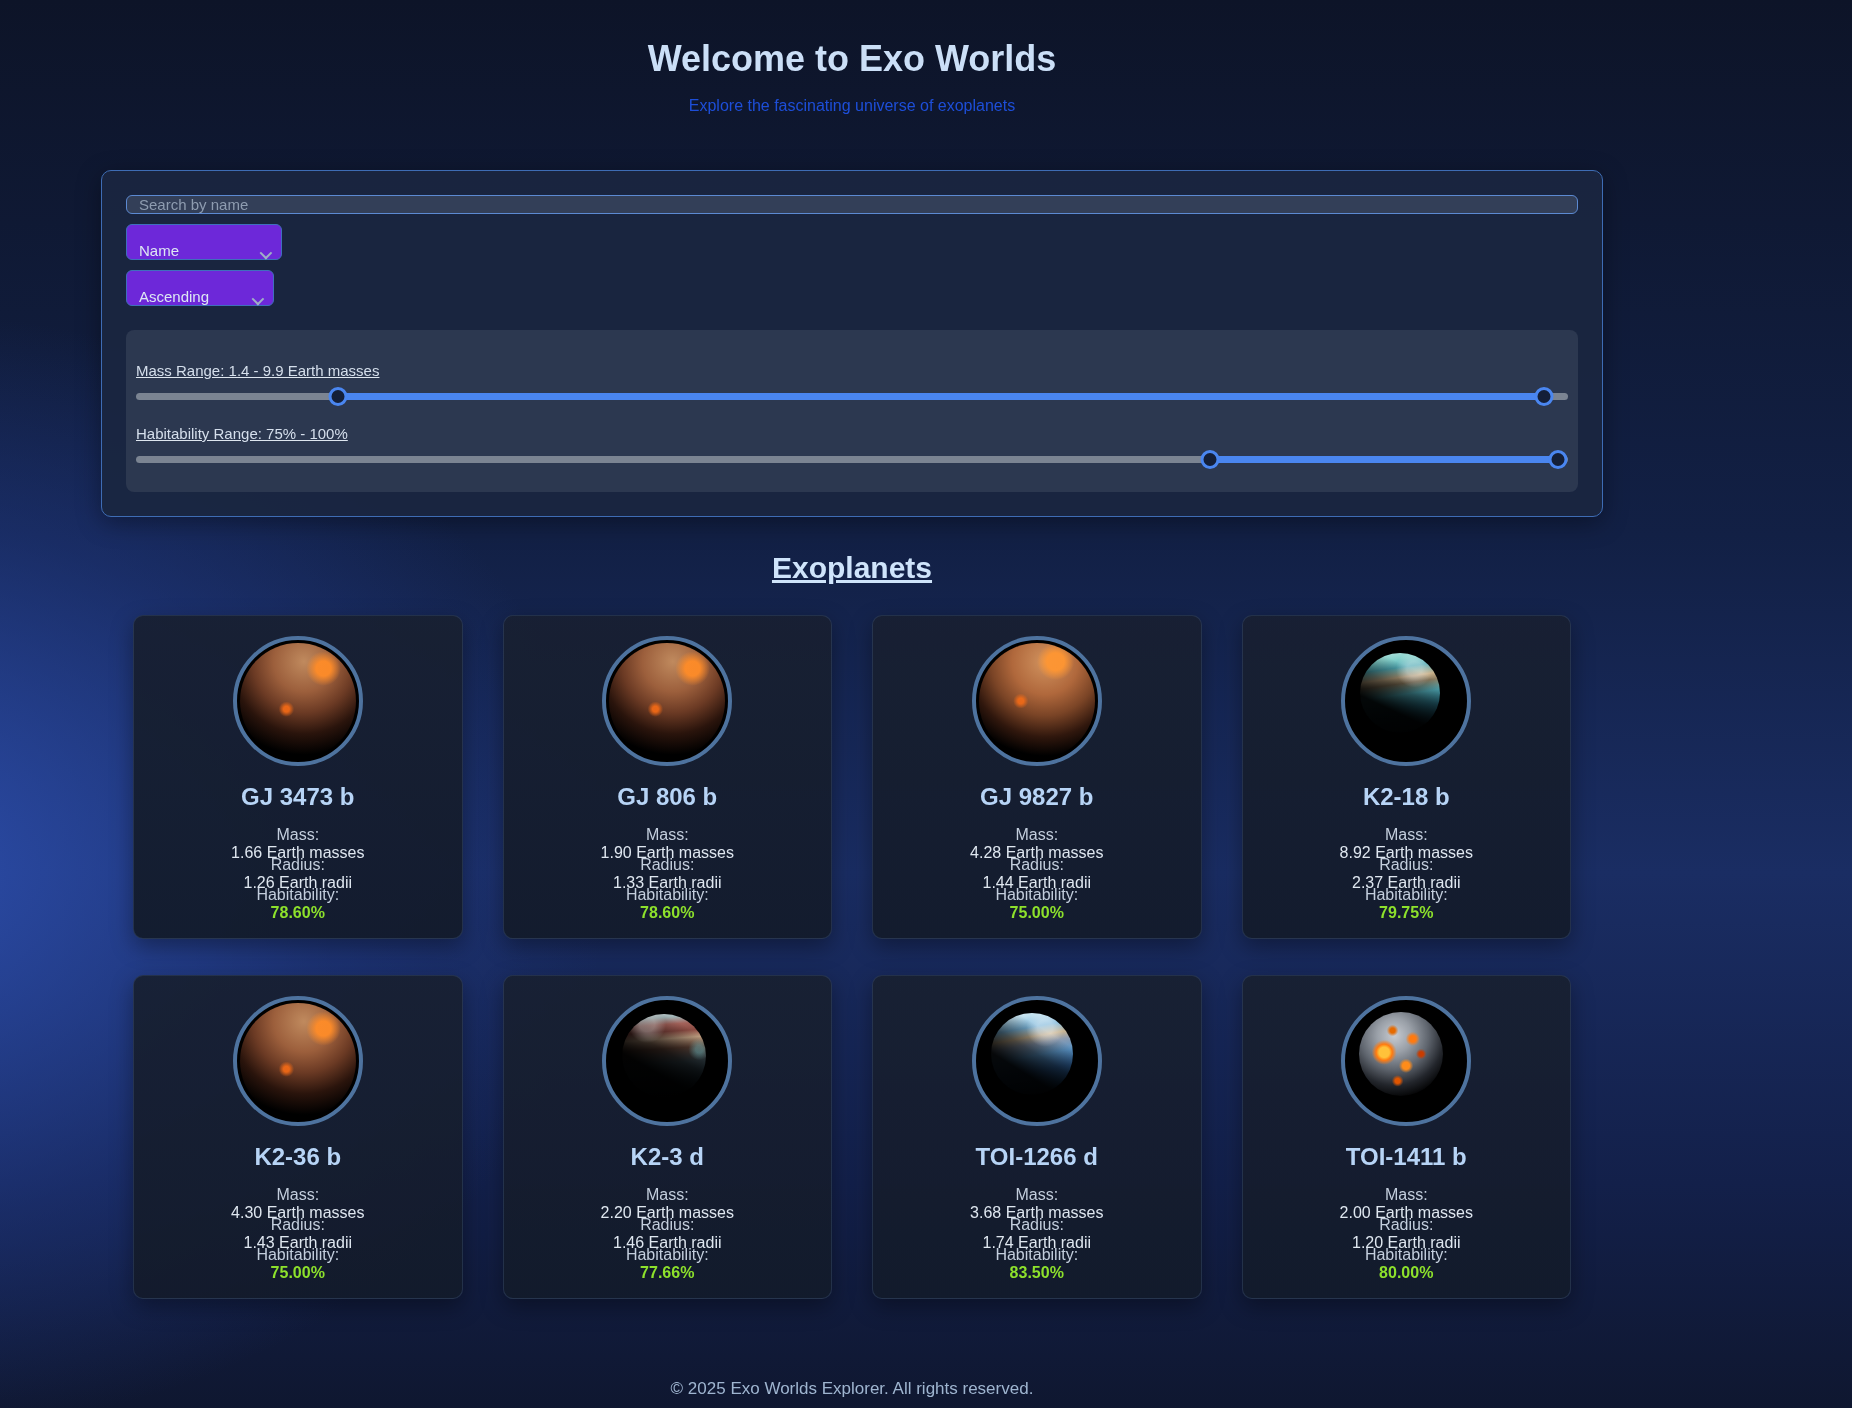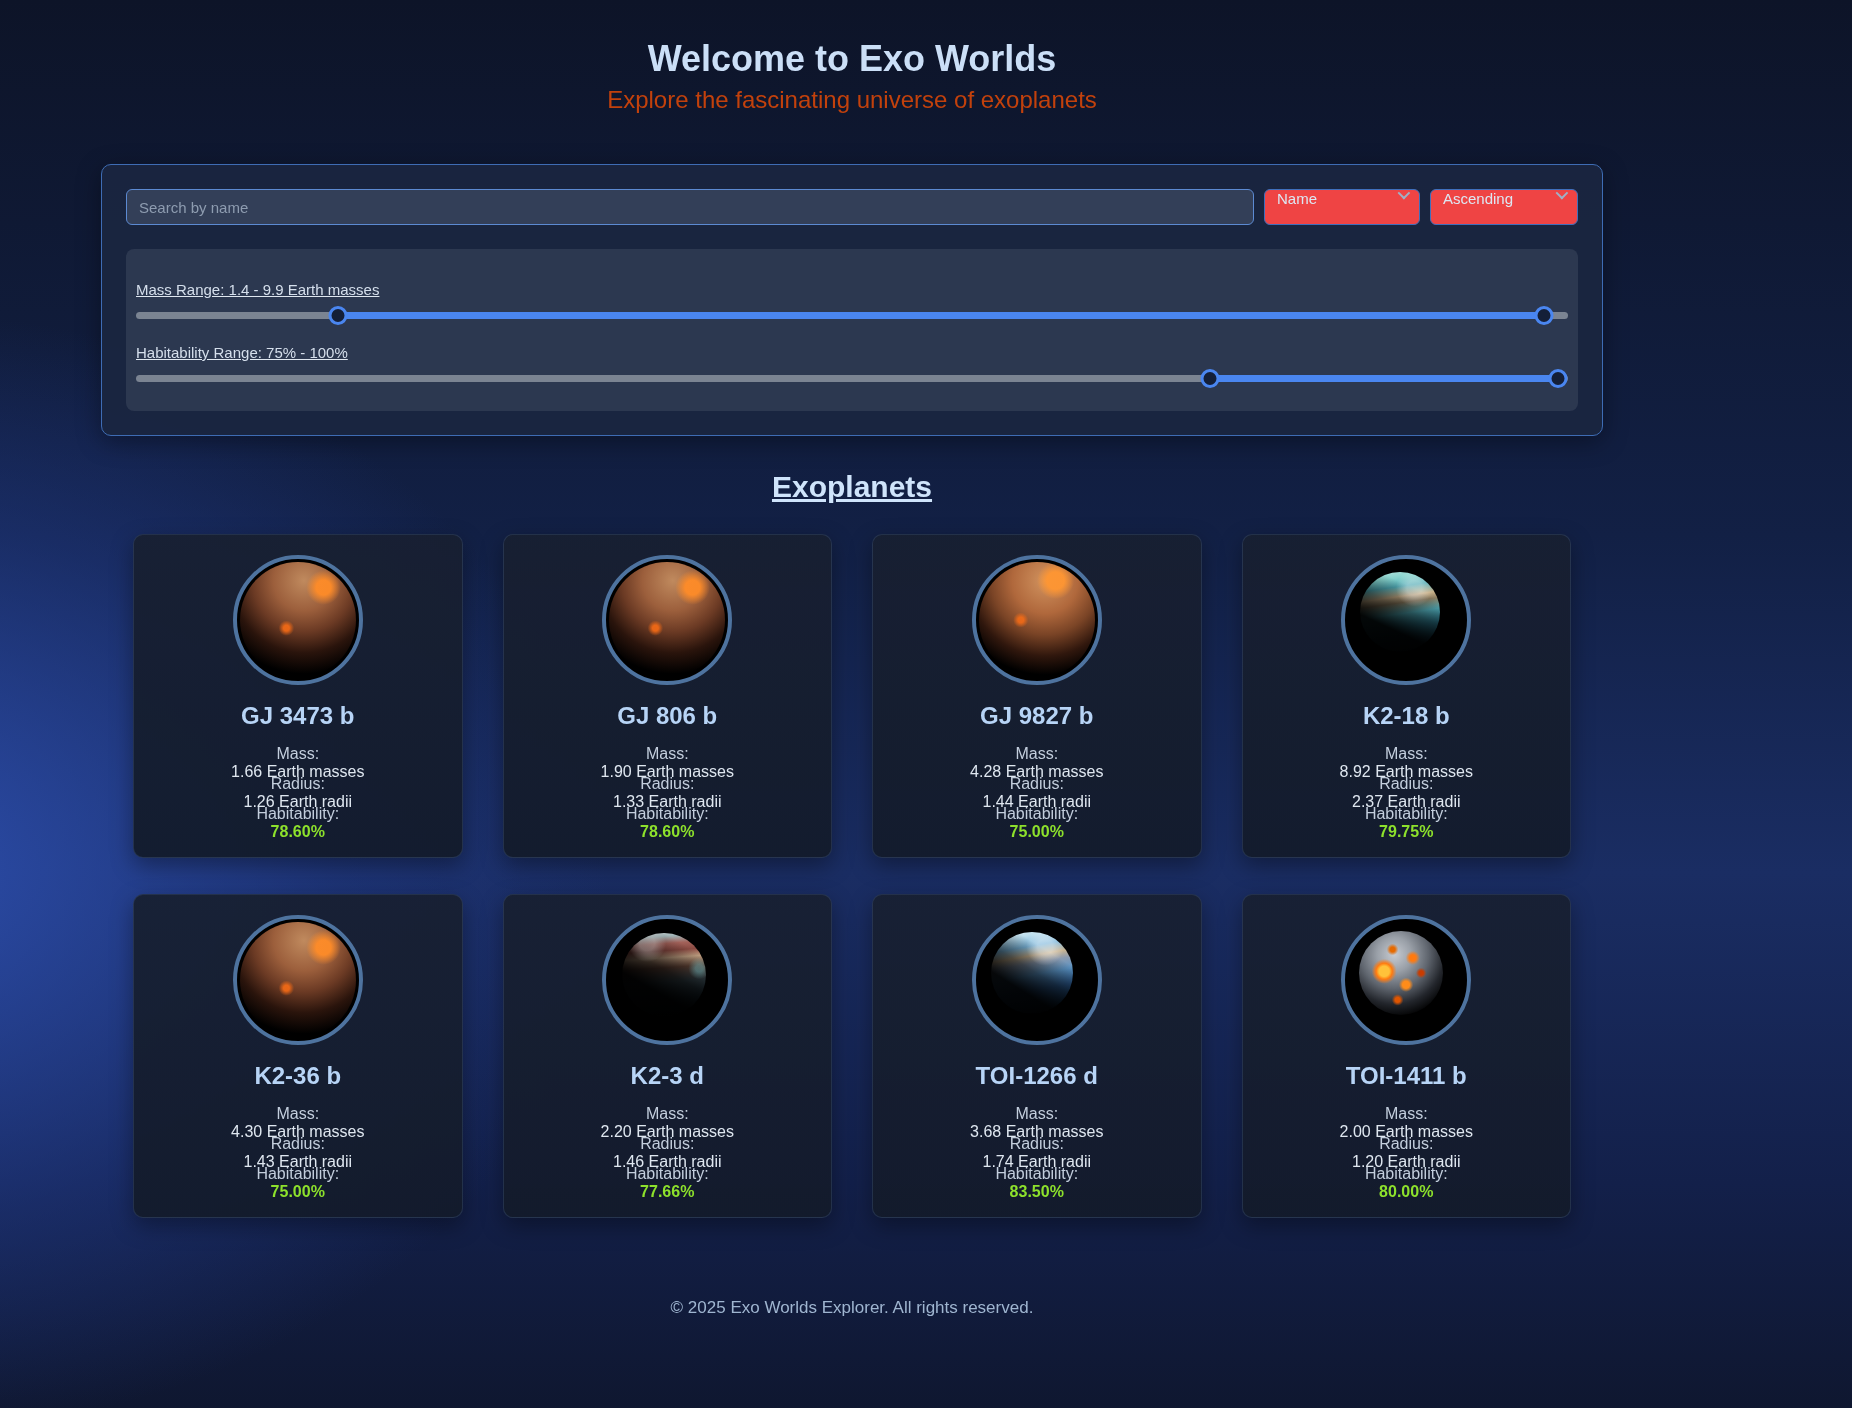--- a/index.html
+++ b/index.html
@@ -9,54 +9,54 @@
     background:
       radial-gradient(1000px 780px at -6% 62%, rgba(47,82,182,0.85) 0%, rgba(34,60,140,0.45) 45%, rgba(13,21,45,0) 72%),
       linear-gradient(180deg, #0d1428 0%, #122045 38%, #1a2d63 62%, #13204a 84%, #0f1730 100%);
     color: #dfe7f0;
   }
   .page { width: 1502px; margin-left: 101px; }
 
   
   .header { text-align: center; padding-top: 30px; }
   .title { font-size: 36px; font-weight: 700; color: #cbdff7; line-height: 58px; }
-  .subtitle { font-size: 24px; color: #c2410c; line-height: 24px; }
+  .subtitle { font-size: 16px; color: #1d4ed8; margin-top: 6px; line-height: 24px; }
 
   
   .panel {
     margin-top: 52px;
     background: rgba(26,38,64,0.92);
     border: 1px solid #3e6cb4;
     border-radius: 10px;
     padding: 24px;
     box-shadow: 0 6px 24px rgba(0,0,0,0.35);
   }
-  .controls-row { display: flex; gap: 10px; }
+  .controls-row { display: flex; gap: 10px; flex-direction: column; }
   .search-input {
     flex: 1;
     height: 36px;
     background: #333f58;
     border: 1px solid #5c8ad2;
     border-radius: 6px;
     color: #d7e0ec;
     font-size: 15px;
     padding: 0 12px;
     outline: none;
     font-family: inherit;
   }
   .search-input::placeholder { color: #8e9cb0; }
   .select {
     height: 36px;
-    background: #ef4444;
+    background: #6d28d9;
     border: 1px solid #3f6fbc;
     border-radius: 6px;
     color: #dde7f3;
     font-size: 15px;
     display: flex;
-    align-items: flex-start;
+    align-items: flex-end;
     justify-content: space-between;
     padding: 0 12px;
     cursor: pointer;
   }
   .select.sort-by { width: 156px; }
   .select.sort-order { width: 148px; }
   .chev {
     width: 9px; height: 9px;
     border-right: 2px solid #9fb0c6;
     border-bottom: 2px solid #9fb0c6;

